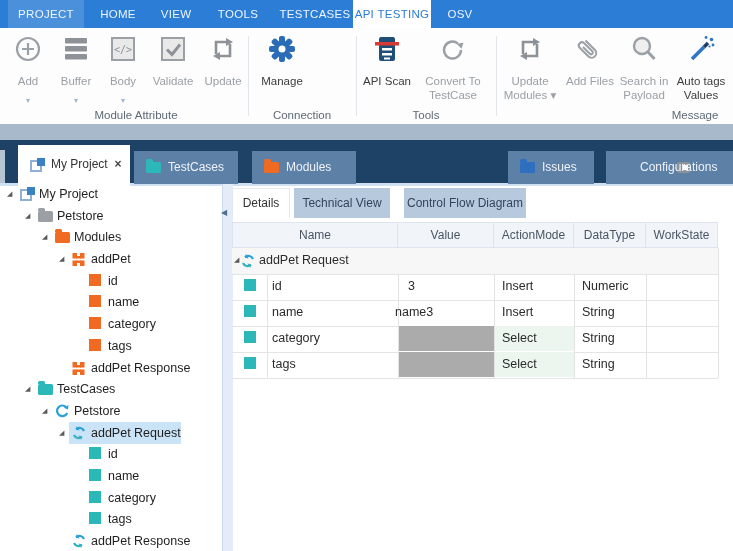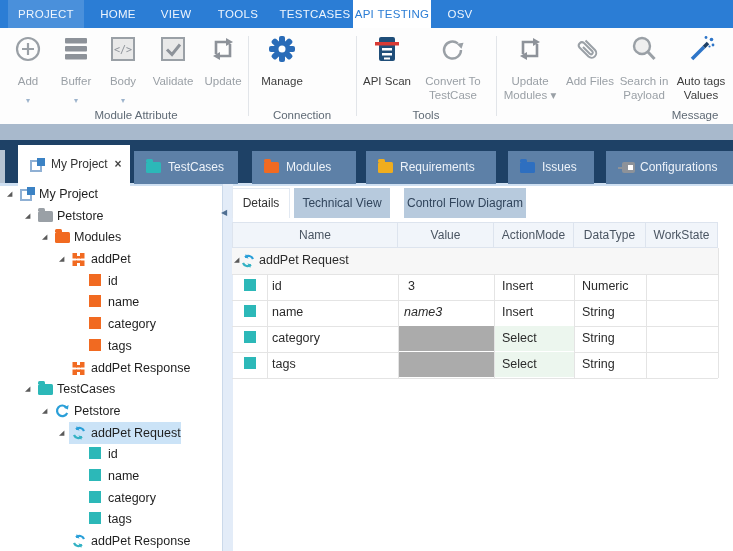--- a/index.html
+++ b/index.html
@@ -279,29 +279,25 @@
     <span class="closex">×</span>
   </div>
   <div class="abs dtab" style="left:134px;width:104px;">
     <span class="ticon folder" style="background:#2cb8b8;"></span>
     <span class="tlab">TestCases</span>
   </div>
   <div class="abs dtab" style="left:252px;width:104px;">
     <span class="ticon folder" style="background:#f16a21;"></span>
     <span class="tlab">Modules</span>
   </div>
-  <div class="abs dtab" style="left:366px;width:130px;">
-    <span class="ticon folder" style="background:#f0ad1e;"></span>
-    <span class="tlab">Requirements</span>
-  </div>
   <div class="abs dtab" style="left:508px;width:86px;">
     <span class="ticon folder" style="background:#2e6fc0;"></span>
     <span class="tlab">Issues</span>
   </div>
-  <div class="abs dtab" style="left:606px;width:127px;">
+  <div class="abs dtab" style="left:606px;width:127px;text-align:center;">
     <span class="ticon cfg"><i class="cstub"></i><i class="cbody"></i><i class="cpin"></i></span>
     <span class="tlab">Configurations</span>
   </div>
 
   <div class="abs trow" style="top:183px;">
     <span class="texp" style="left:7px;">◢</span>
     <span class="tic proj" style="left:20px;">
         <i class="pbox"></i>
         <i class="pfill"></i>
       </span>
@@ -457,21 +453,21 @@
     <span class="sq" style="position:absolute;left:12px;top:5px;background:#2cb8b8;"></span>
     <span class="gtext" style="left:40px;">id</span>
     <span class="gtext" style="left:176px;">3</span>
     <span class="gtext" style="left:270px;">Insert</span>
     <span class="gtext" style="left:350px;">Numeric</span>
   </div>
 
   <div class="abs grow" style="top:300px;">
     <span class="sq" style="position:absolute;left:12px;top:5px;background:#2cb8b8;"></span>
     <span class="gtext" style="left:40px;">name</span>
-    <span class="gtext" style="left:172px;font-style:italic;">name3</span>
+    <span class="gtext" style="left:163px;">name3</span>
     <span class="gtext" style="left:270px;">Insert</span>
     <span class="gtext" style="left:350px;">String</span>
   </div>
 
   <div class="abs grow" style="top:326px;">
     <span class="sq" style="position:absolute;left:12px;top:5px;background:#2cb8b8;"></span>
     <span class="gtext" style="left:40px;">category</span>
     <span class="gfill" style="left:167px;width:95px;background:#ababab;"></span>
     <span class="gfill" style="left:263px;width:79px;background:#ecf6ee;"></span>
     <span class="gtext" style="left:270px;">Select</span>

